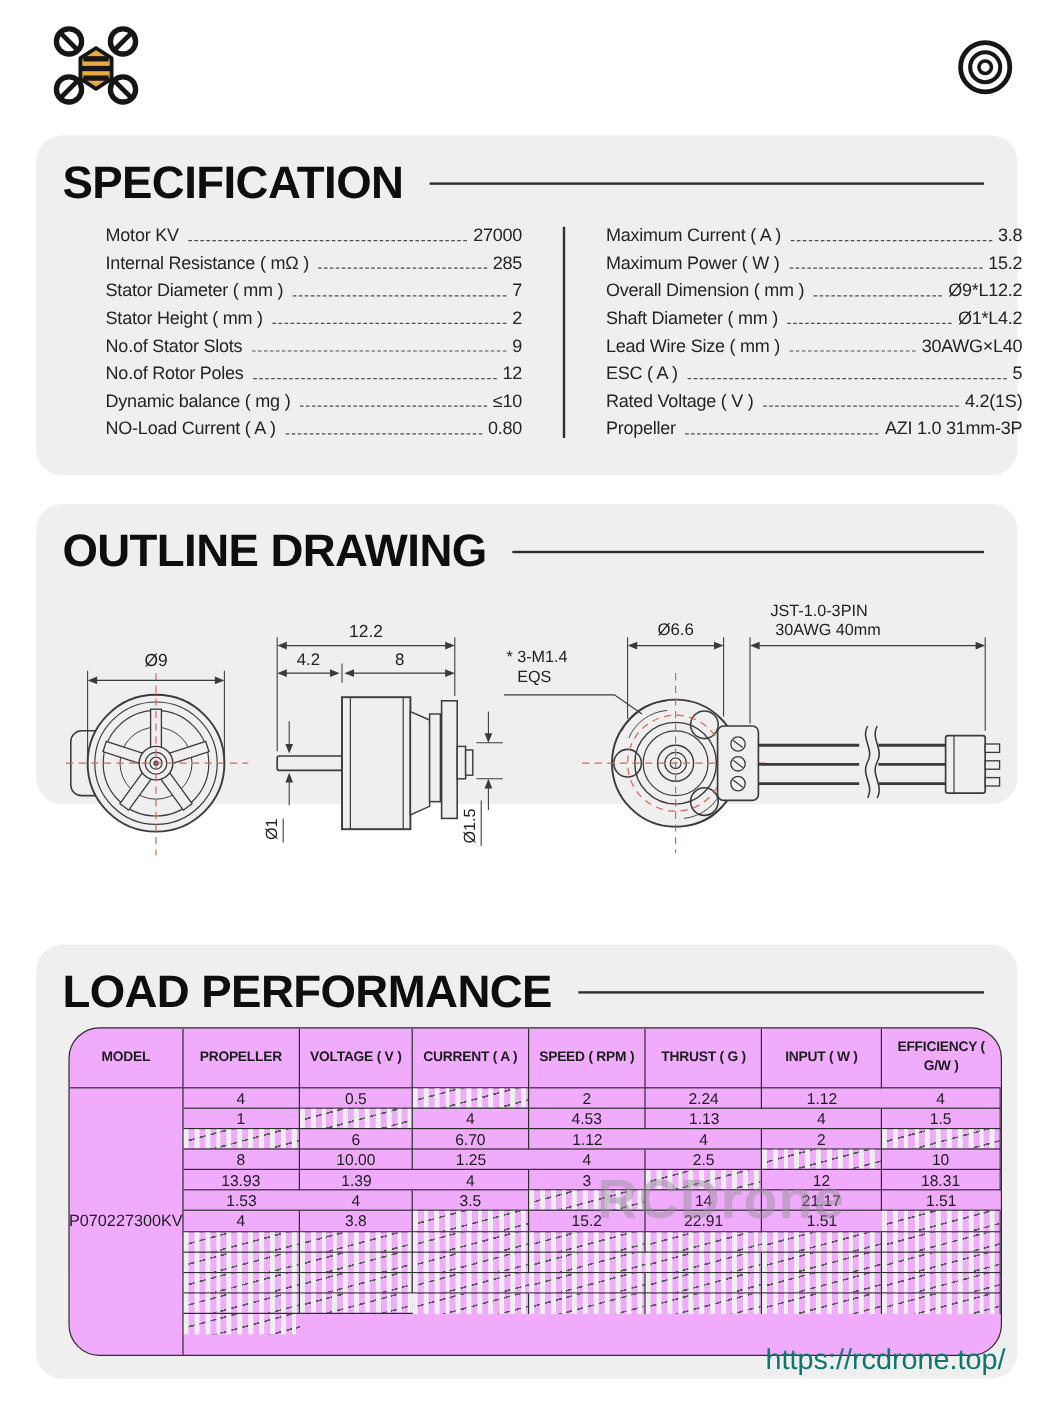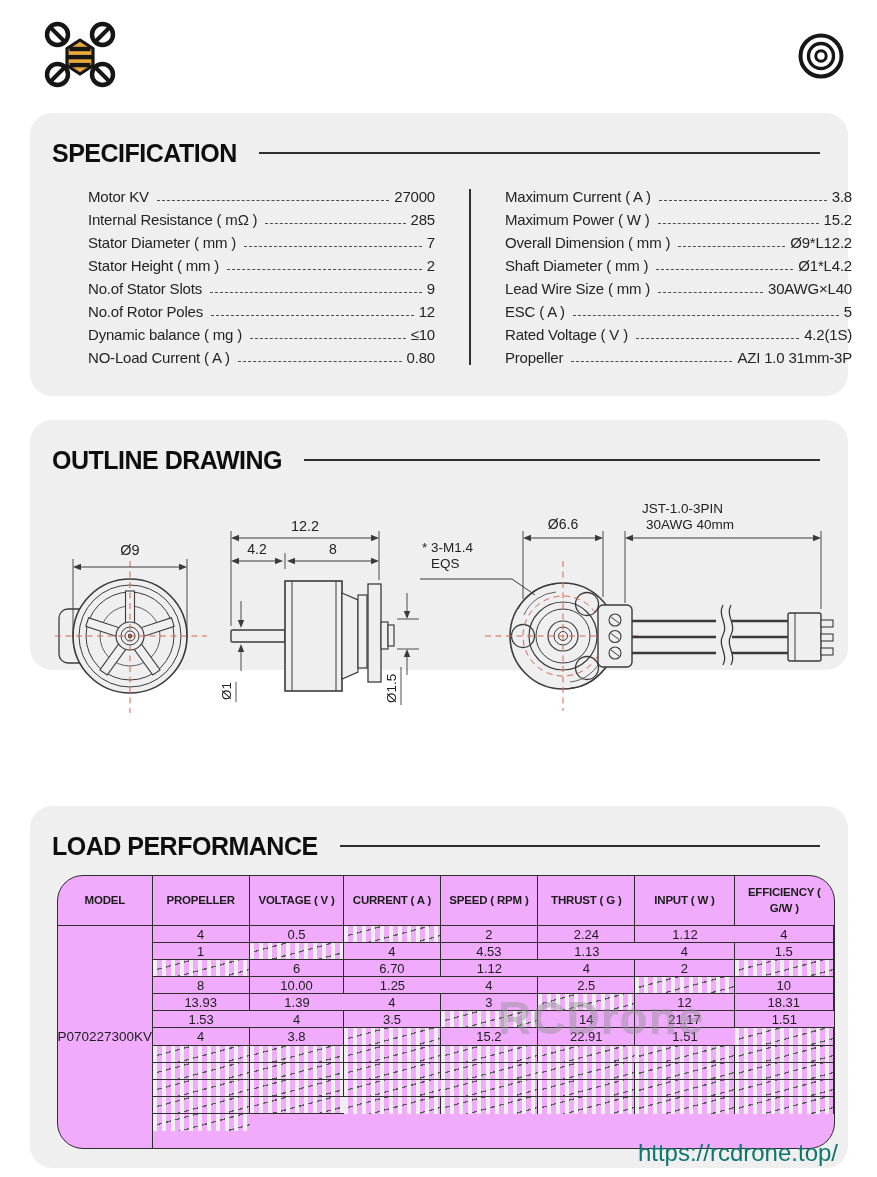--- a/index.html
+++ b/index.html
@@ -7,24 +7,24 @@
          font-family:"Liberation Sans",sans-serif;overflow:hidden;color:#222;}
 
   
   .logo-drone{position:absolute;left:44px;top:21px;}
   .logo-mark{position:absolute;left:795px;top:30px;}
 
   
   .panel{position:absolute;left:30px;width:818px;background:#efefef;border-radius:22px;}
   #panel-spec{top:113px;height:283px;}
   #panel-outline{top:420px;height:250px;}
-  #panel-load{top:787px;height:362px;margin-top:19px;}
+  #panel-load{top:787px;height:362px;}
 
   .sec-head{display:flex;align-items:center;padding:0 28px 0 22px;margin-top:24px;}
-  .sec-head h1{margin:0;font-size:25px;line-height:32px;font-weight:800;
+  .sec-head h1{margin:0;font-size:38px;line-height:32px;font-weight:800;
                letter-spacing:-0.5px;color:#0e0e0e;white-space:nowrap;}
   .sec-head .rule{flex:1;height:2px;background:#2e2e2e;margin-left:22px;}
 
   
   .spec-body{display:flex;padding:16px 28px 0 22px;margin-left:36px;}
   .spec-col{width:347px;flex:none;}
   .spec-divider{width:0;border-left:2px solid #303030;height:176px;margin:4px 34px 0 34px;flex:none;}
   .spec-row{display:flex;align-items:center;height:23px;font-size:15px;
             letter-spacing:-0.2px;color:#242424;}
   .spec-label{white-space:nowrap;}

